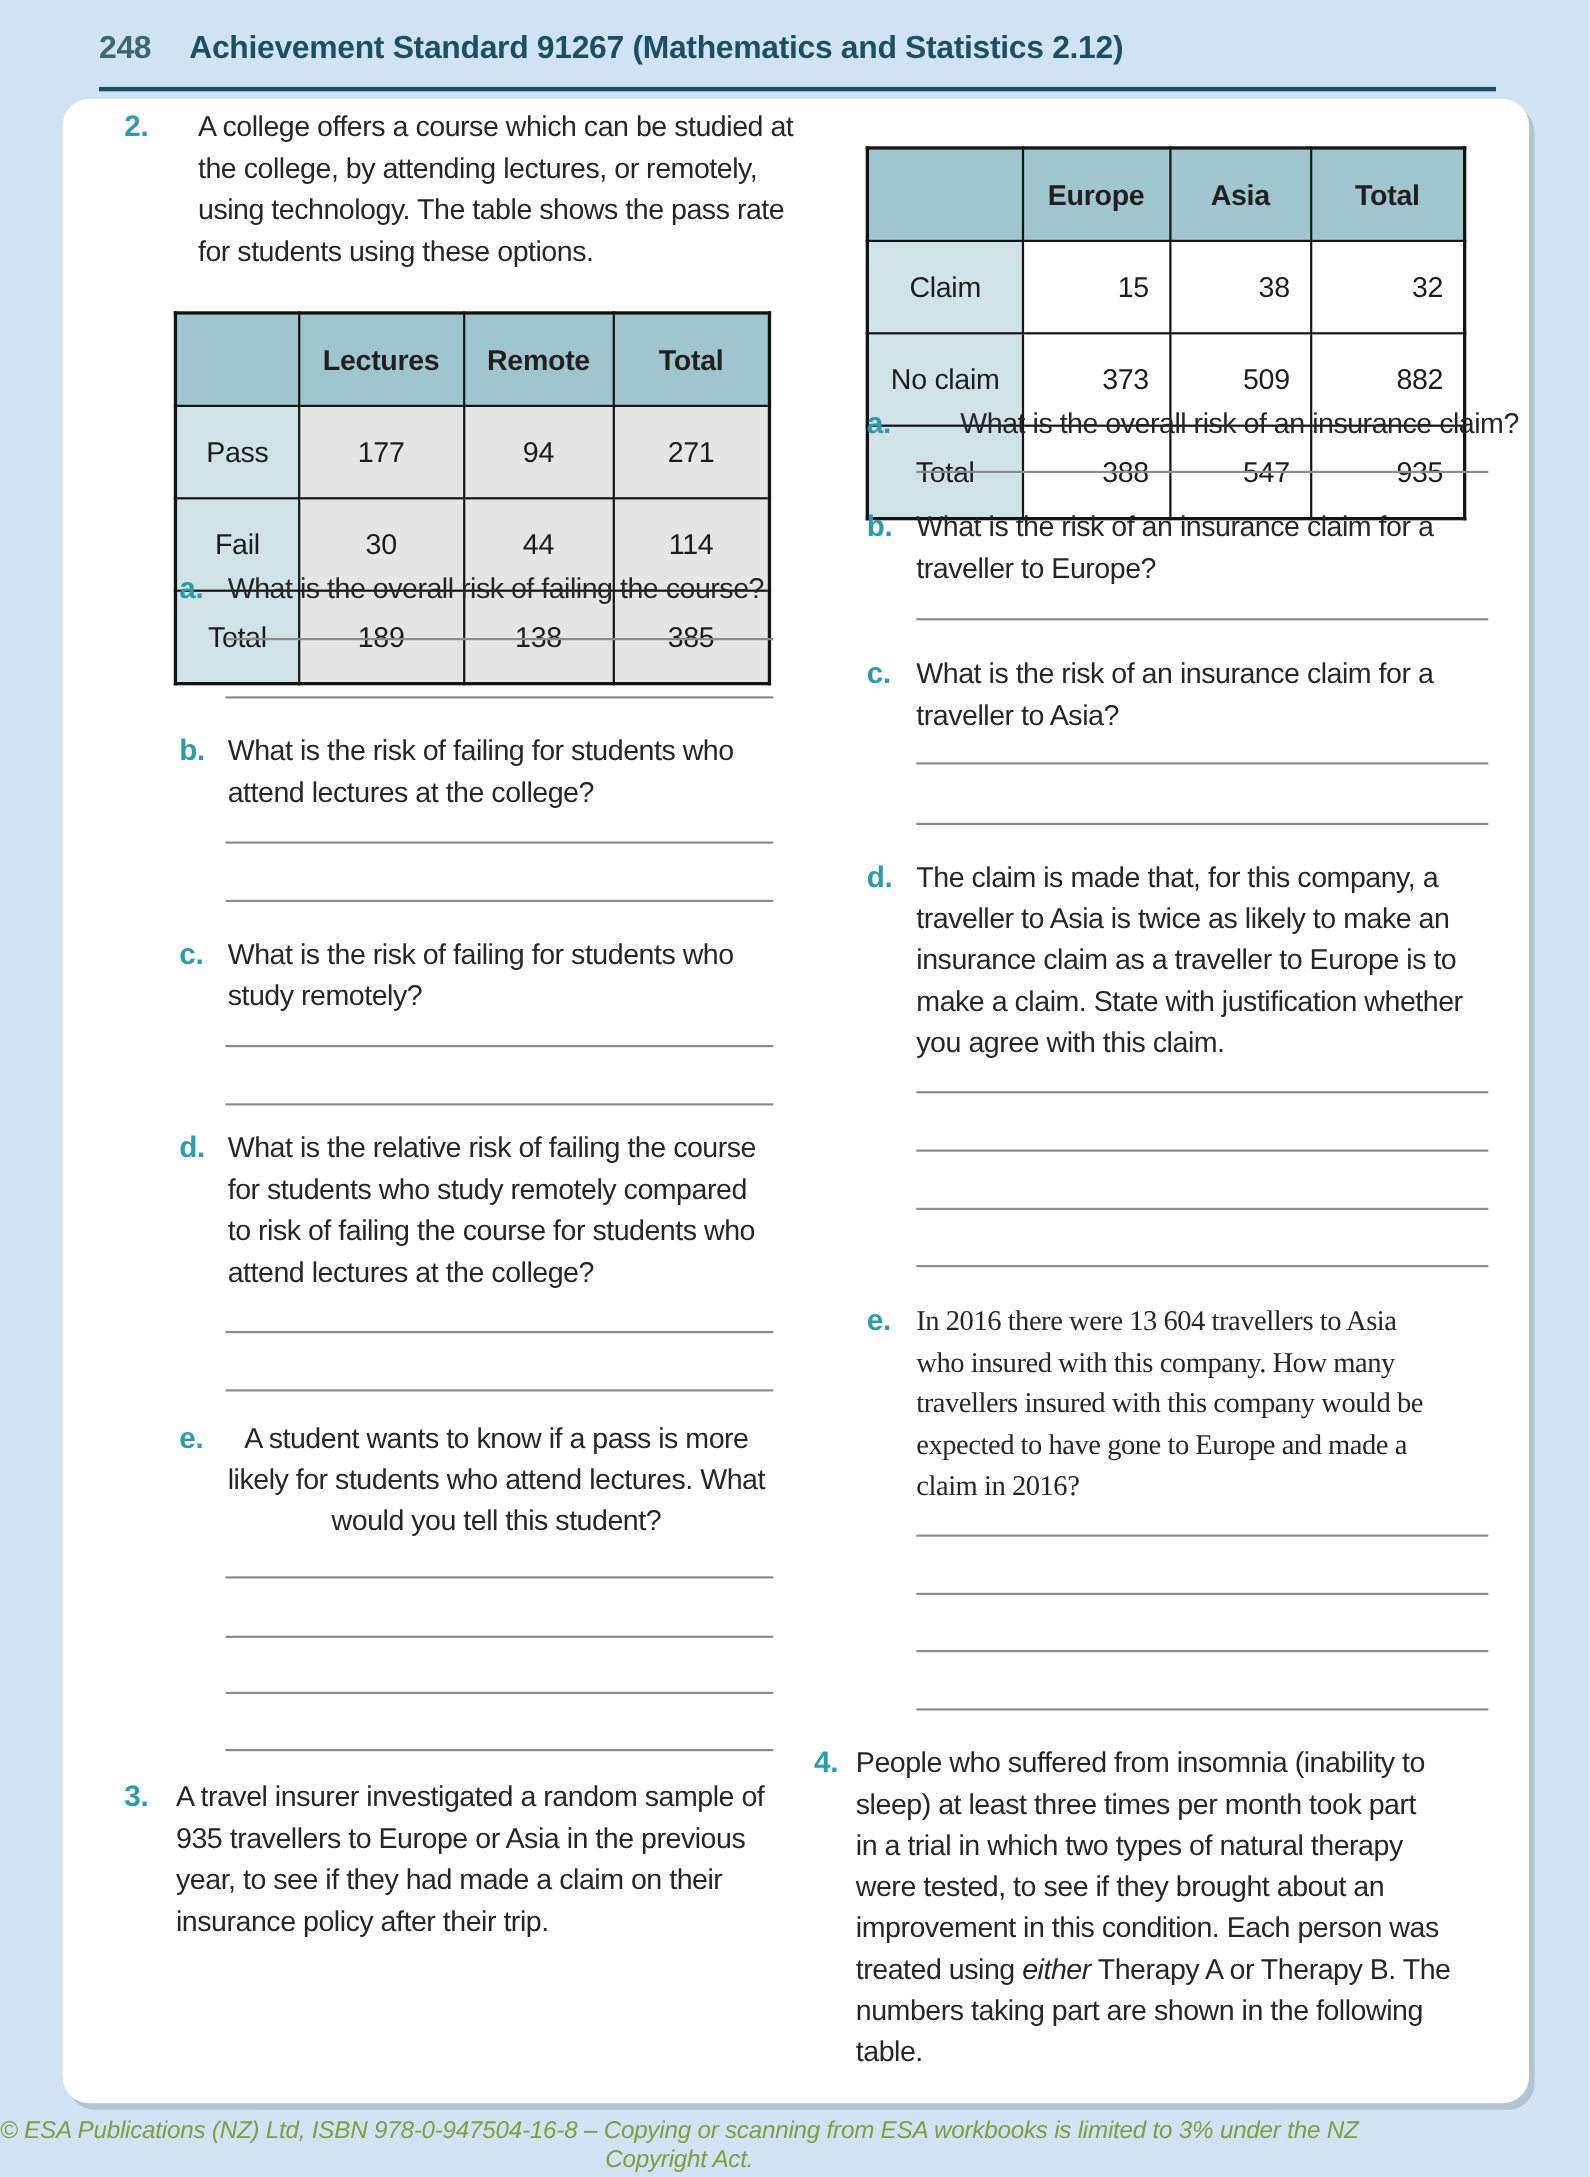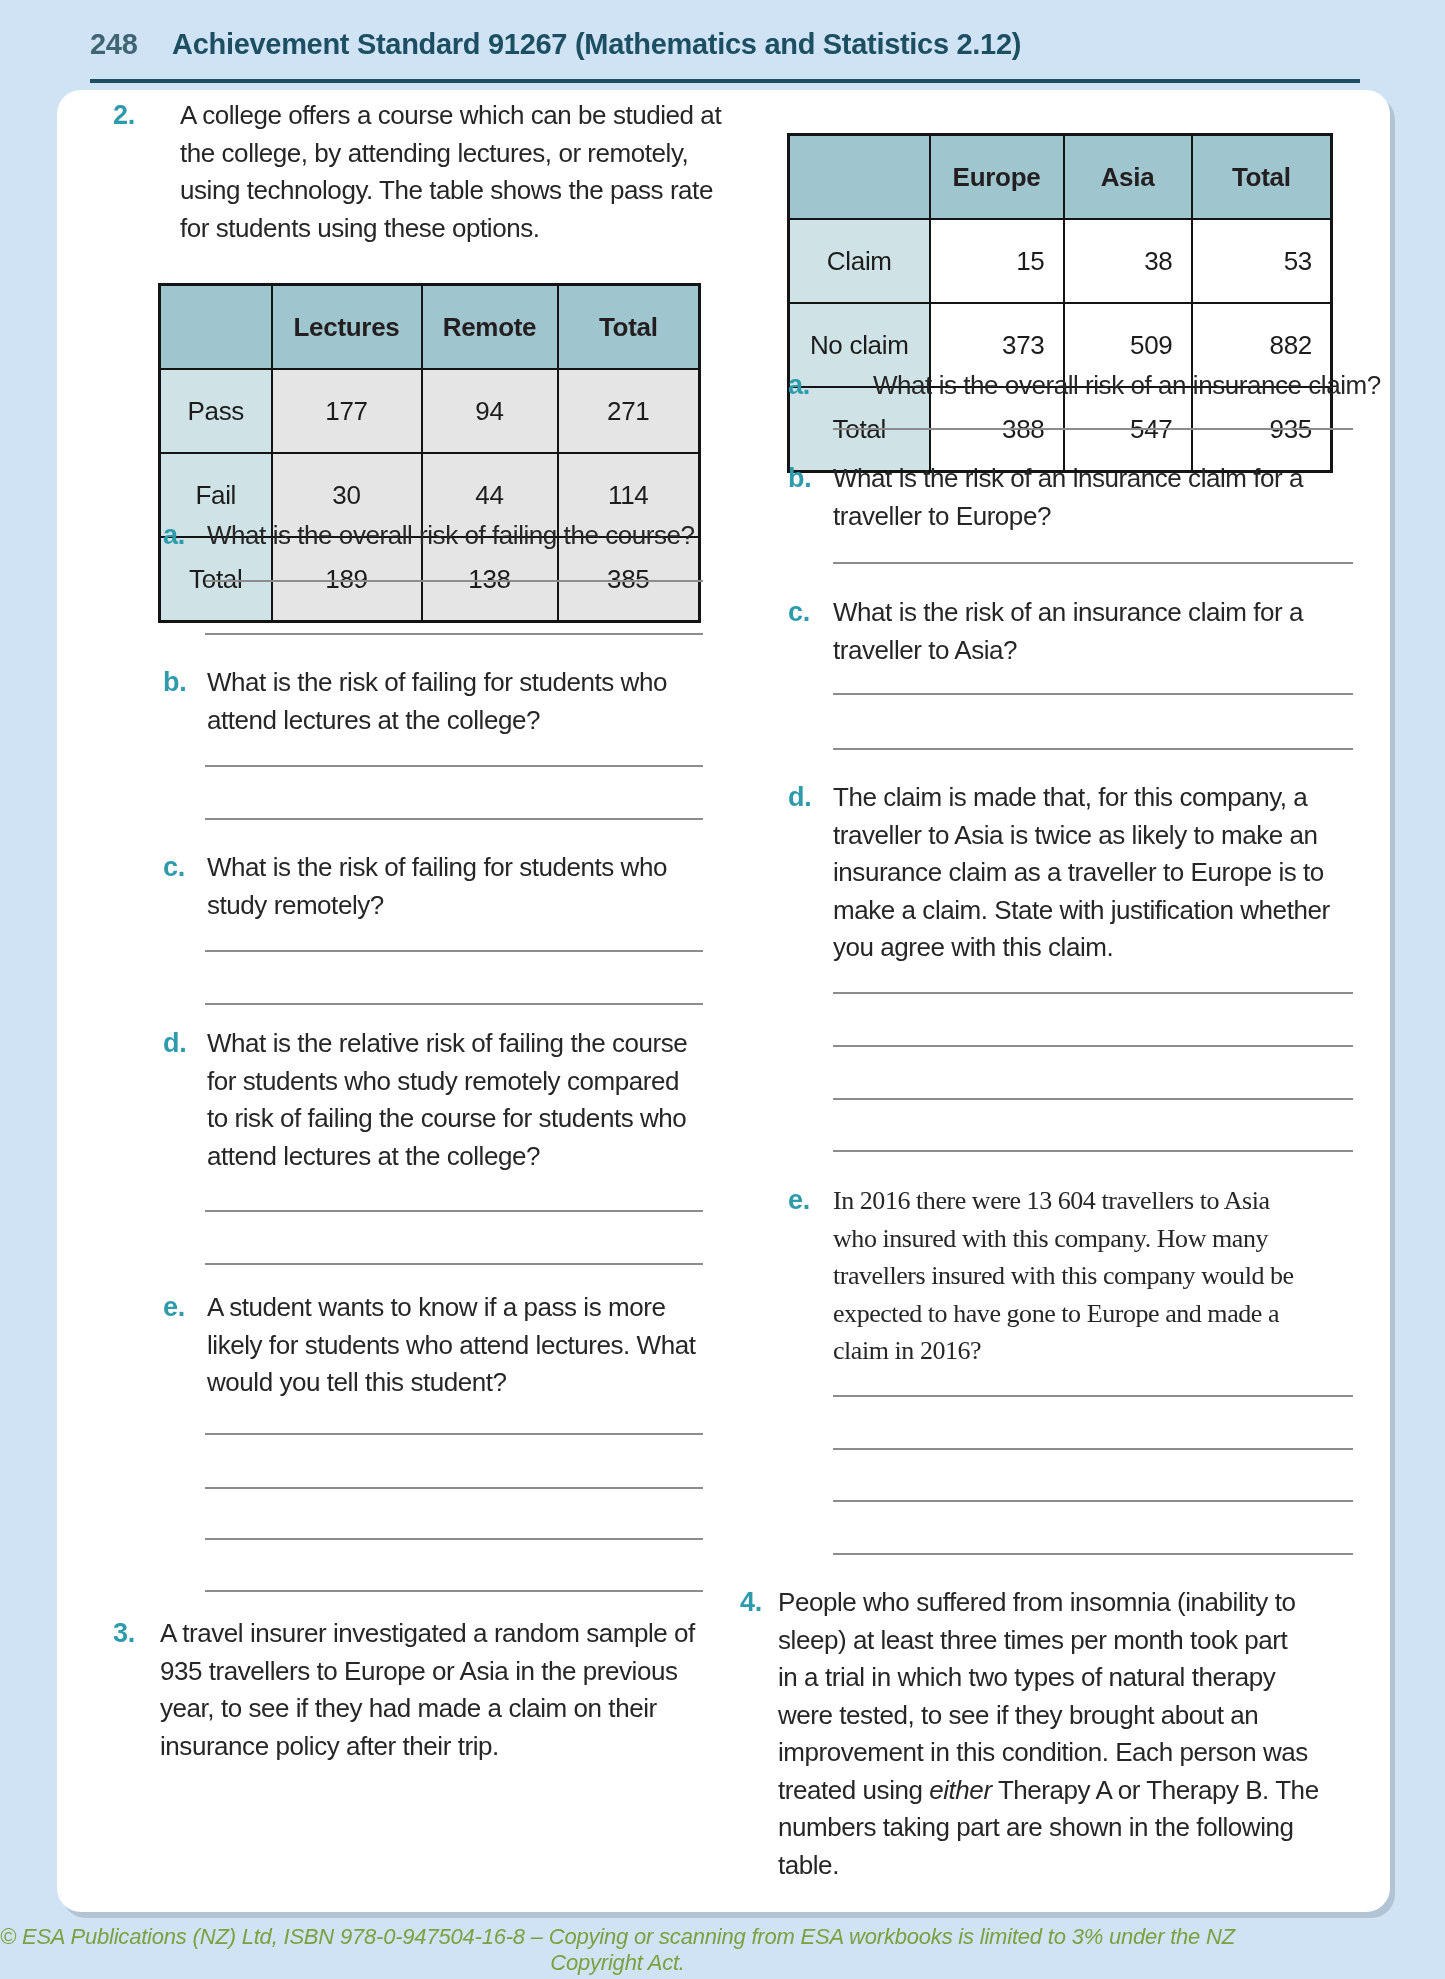--- a/index.html
+++ b/index.html
@@ -132,21 +132,21 @@
 
   <div class="pletter" style="left:106px;top:935px;">d.</div>
   <div class="ptext" style="left:150px;top:935px;">What is the relative risk of failing the course
 for students who study remotely compared
 to risk of failing the course for students who
 attend lectures at the college?</div>
   <div class="ansline l" style="top:1120px;"></div>
   <div class="ansline l" style="top:1173px;"></div>
 
   <div class="pletter" style="left:106px;top:1199px;">e.</div>
-  <div class="ptext" style="left:150px;top:1199px;">A student wants to know if a pass is more
+  <div class="ptext" style="left:150px;top:1199px;text-align:center;">A student wants to know if a pass is more
 likely for students who attend lectures. What
 would you tell this student?</div>
   <div class="ansline l" style="top:1343px;"></div>
   <div class="ansline l" style="top:1397px;"></div>
   <div class="ansline l" style="top:1448px;"></div>
   <div class="ansline l" style="top:1500px;"></div>
 
   <div class="qnum" style="left:56px;top:1525px;">3.</div>
   <div class="qtext" style="left:103px;top:1525px;">A travel insurer investigated a random sample of
 935 travellers to Europe or Asia in the previous
@@ -164,21 +164,21 @@
         <tr>
       <th></th>
       <th>Europe</th>
       <th>Asia</th>
       <th>Total</th>
     </tr>
     <tr>
       <td class="lbl">Claim</td>
       <td class="valr">15</td>
       <td class="valr">38</td>
-      <td class="valr">53</td>
+      <td class="valr">32</td>
     </tr>
     <tr>
       <td class="lbl">No claim</td>
       <td class="valr">373</td>
       <td class="valr">509</td>
       <td class="valr">882</td>
     </tr>
     <tr>
       <td class="lbl">Total</td>
       <td class="valr">388</td>

